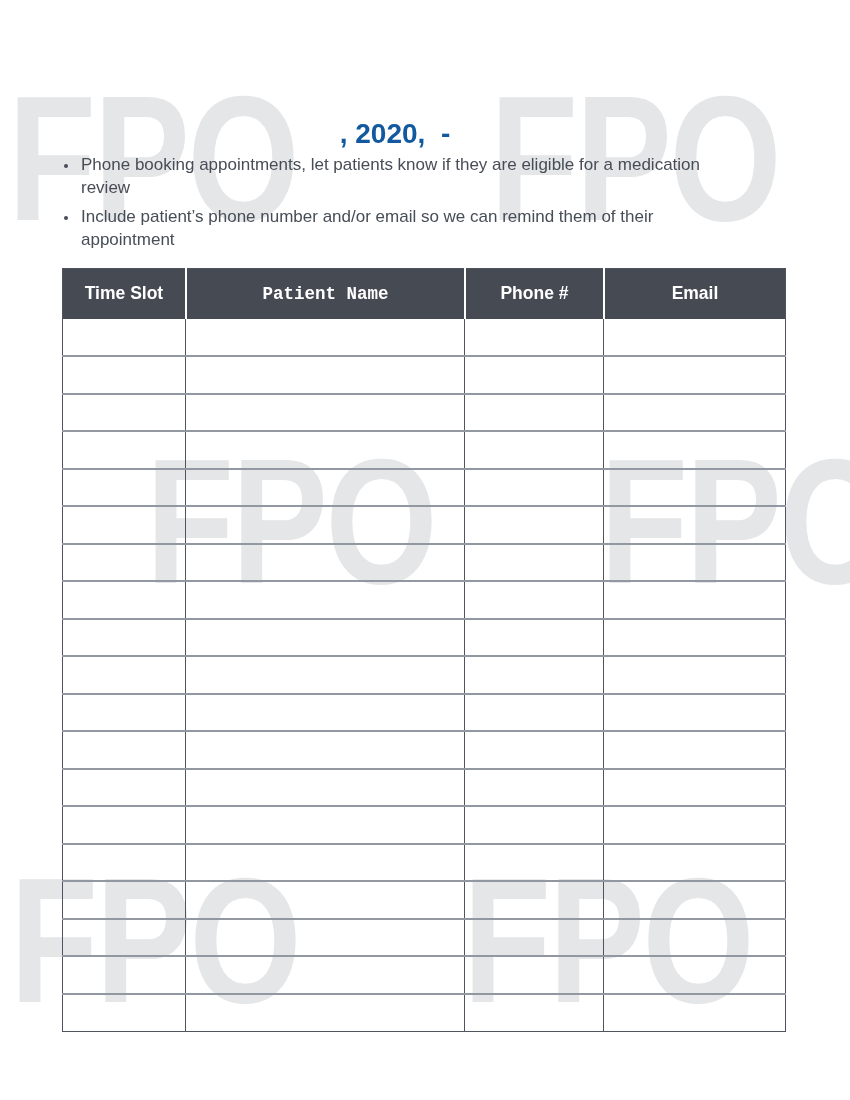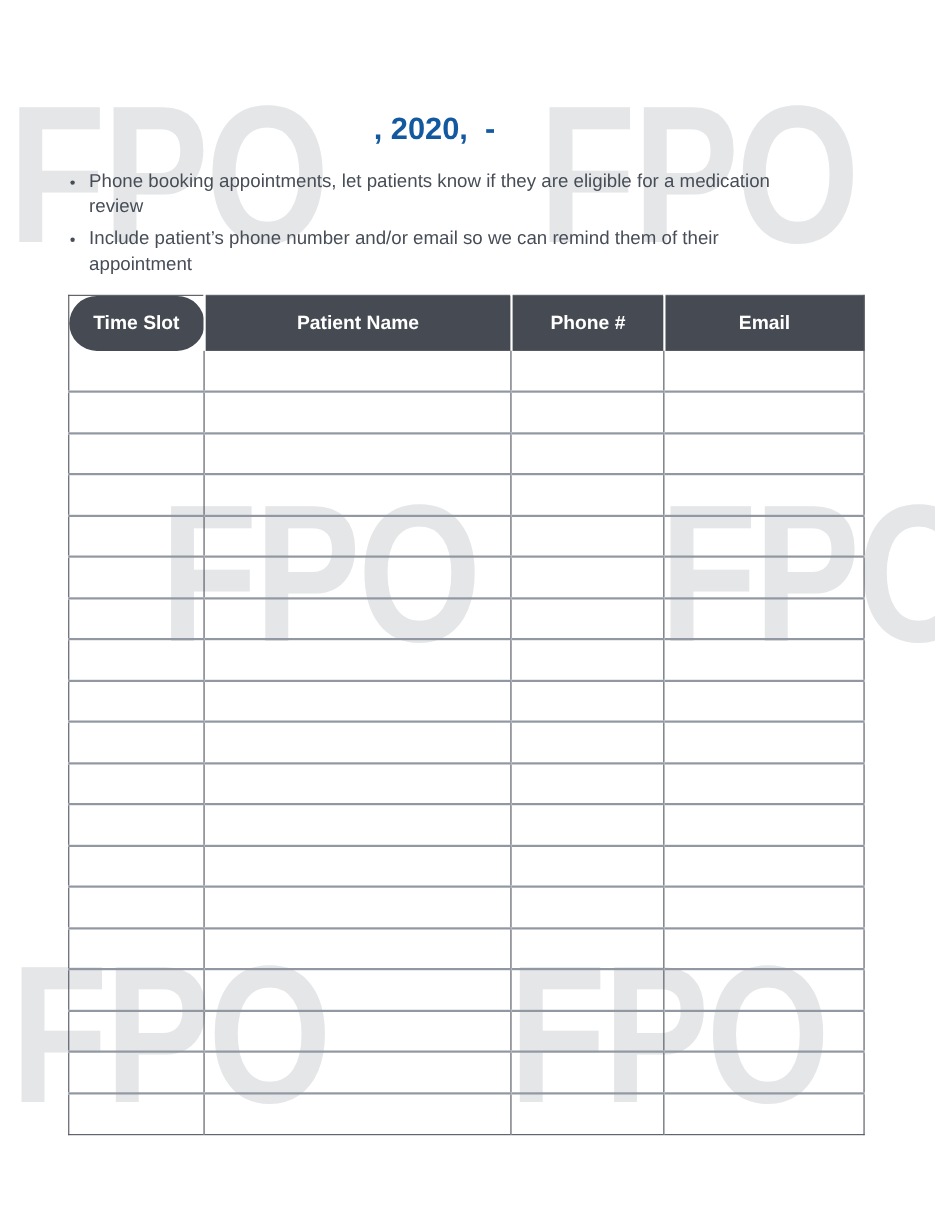--- a/index.html
+++ b/index.html
@@ -33,21 +33,21 @@
   .wm2 { left: 490px; top: 70px;  }
   .wm3 { left: 146px; top: 433px; }
   .wm4 { left: 600px; top: 433px; }
   .wm5 { left: 10px;  top: 852px; }
   .wm6 { left: 463px; top: 852px; }
 
   
   .doc-title {
     position: absolute;
     z-index: 2;
-    top: 101px;
+    top: 118px;
     left: 0;
     width: 790px;
     text-align: center;
     font-size: 28px;
     font-weight: 700;
     color: var(--title_blue, #1259a0);
     white-space: pre;
   }
 
   
@@ -90,22 +90,22 @@
   .sheet-table th:first-child { border-left: none; }
   .sheet-table td {
     height: 37.5px;
     border-left: 1.5px solid var(--v_line, #50545e);
     border-top: 2px solid var(--h_line, #9298a2);
     background: transparent;
   }
   .sheet-table td:first-child { border-left: none; }
   .sheet-table tbody tr:first-child td { border-top: none; }
 
-  .col0 { width: 119px; border-radius: 25px; }
-  .col1 { width: 269px; }
+  .col0 { width: 119px; }
+  .col1 { width: 269px; font-family: Liberation Mono, monospace; }
   .col2 { width: 134px; }
   .col3 { width: 175px; margin-top: 24px; }
 </style>
 </head>
 <body>
 
 <div class="page">
 
   <span class="wm wm1">FPO</span>
   <span class="wm wm2">FPO</span>

